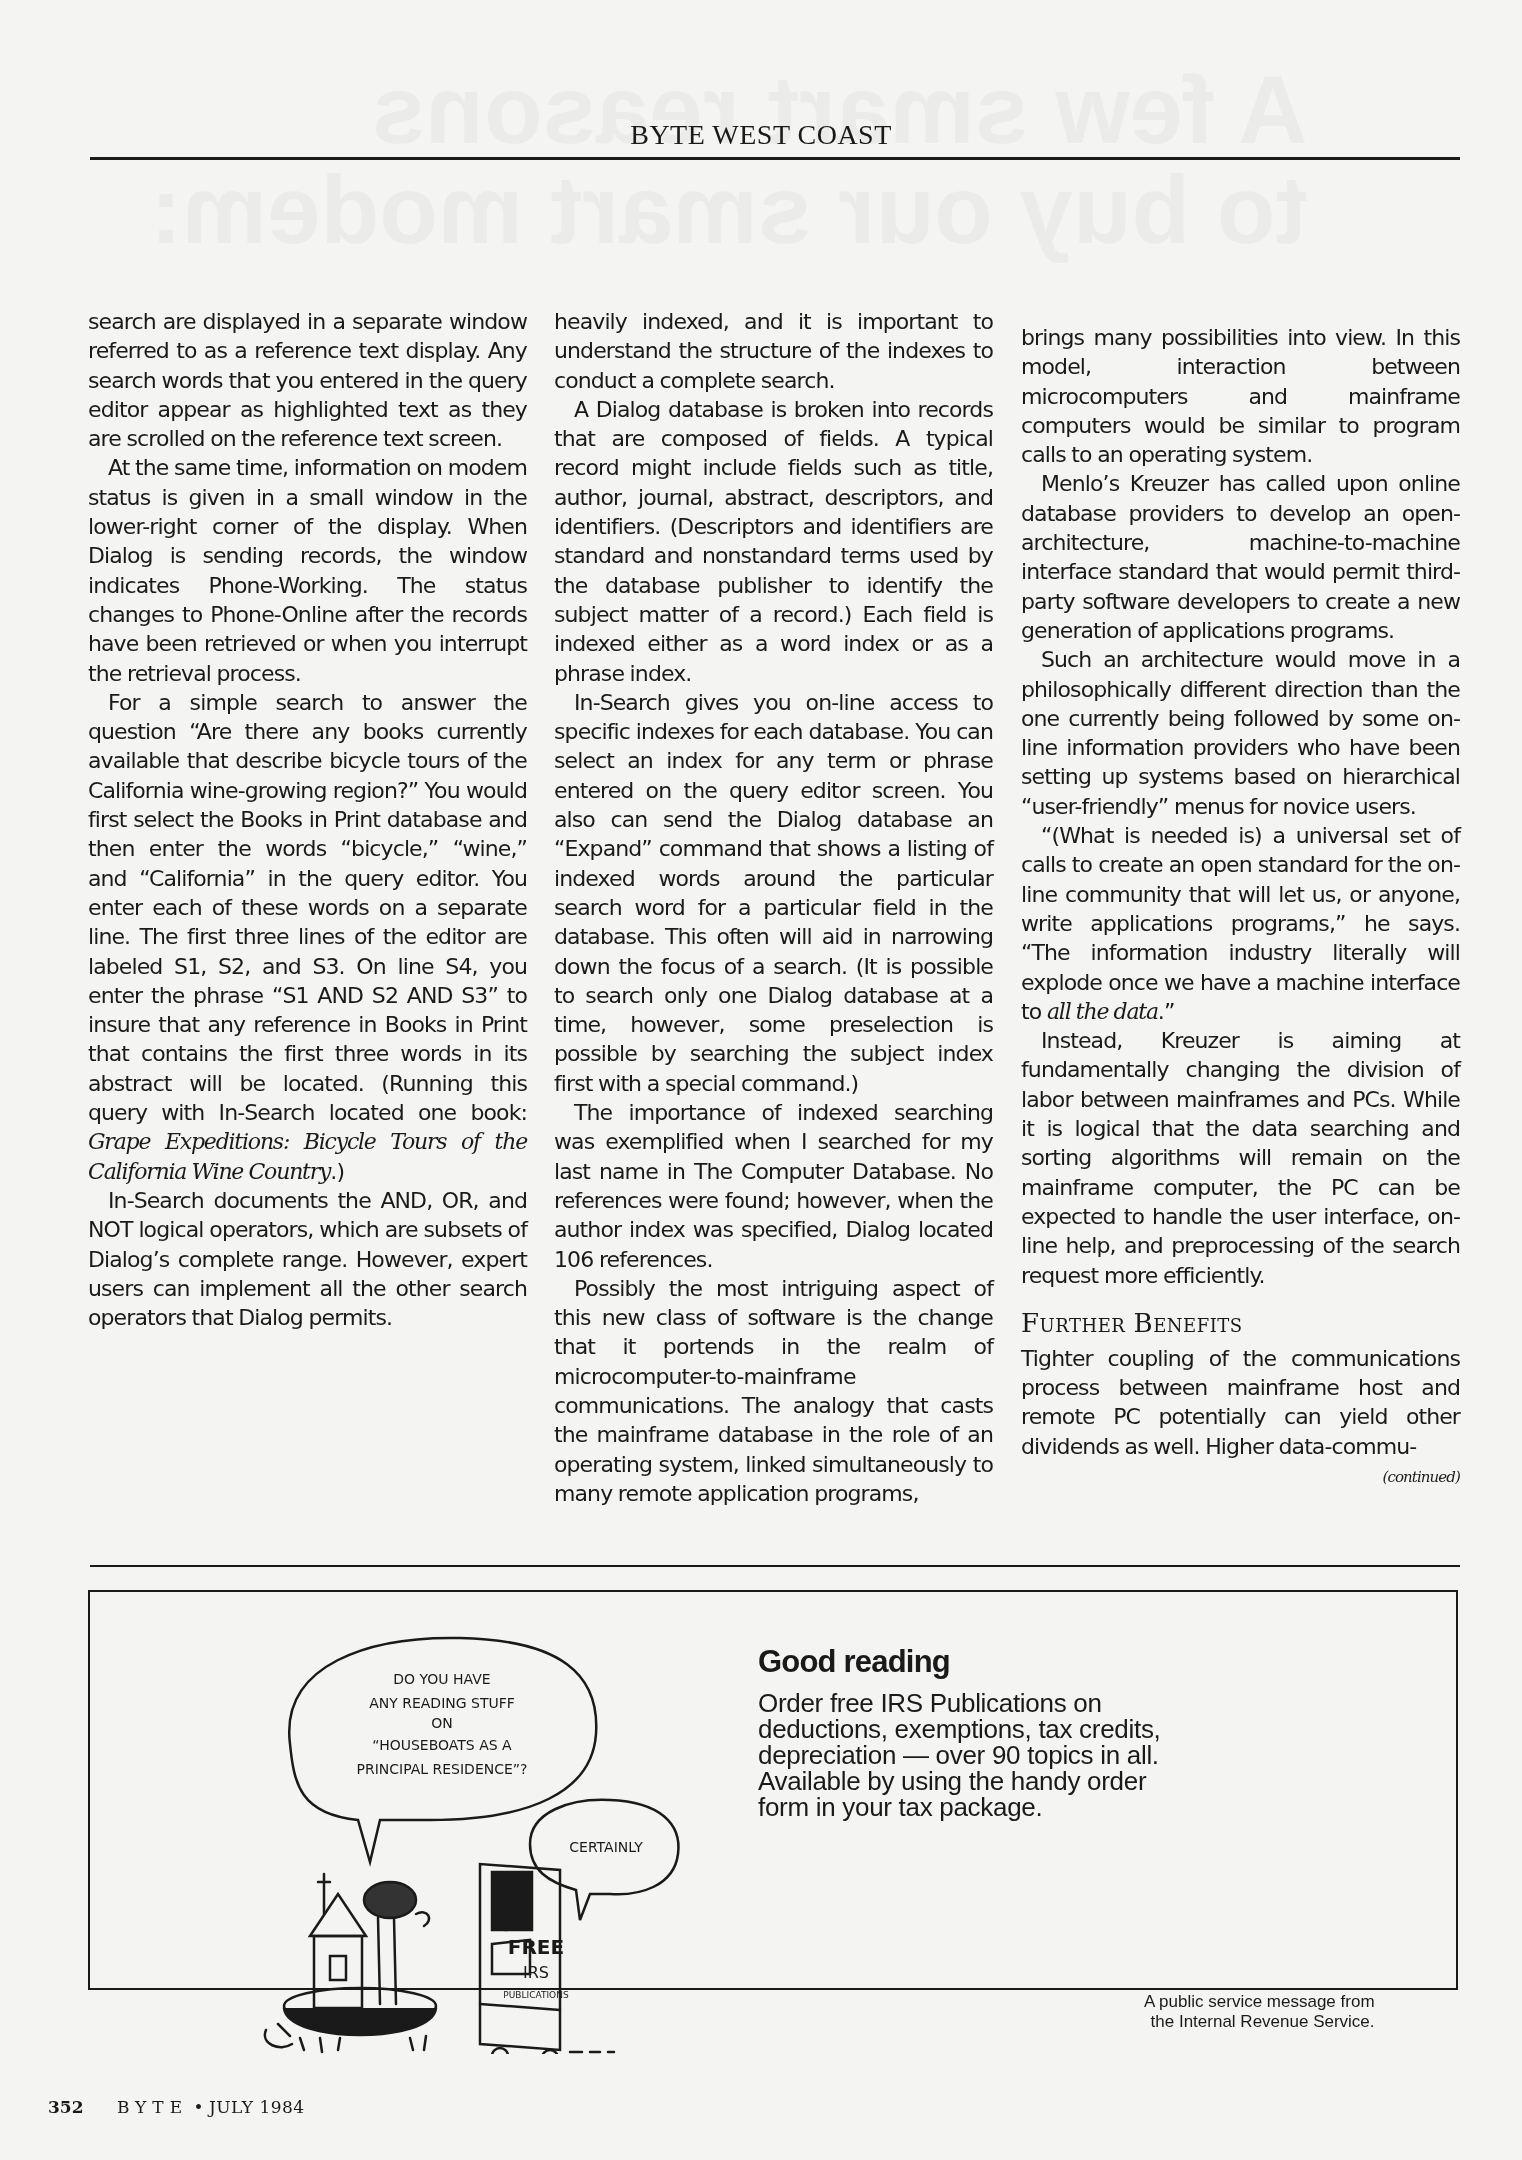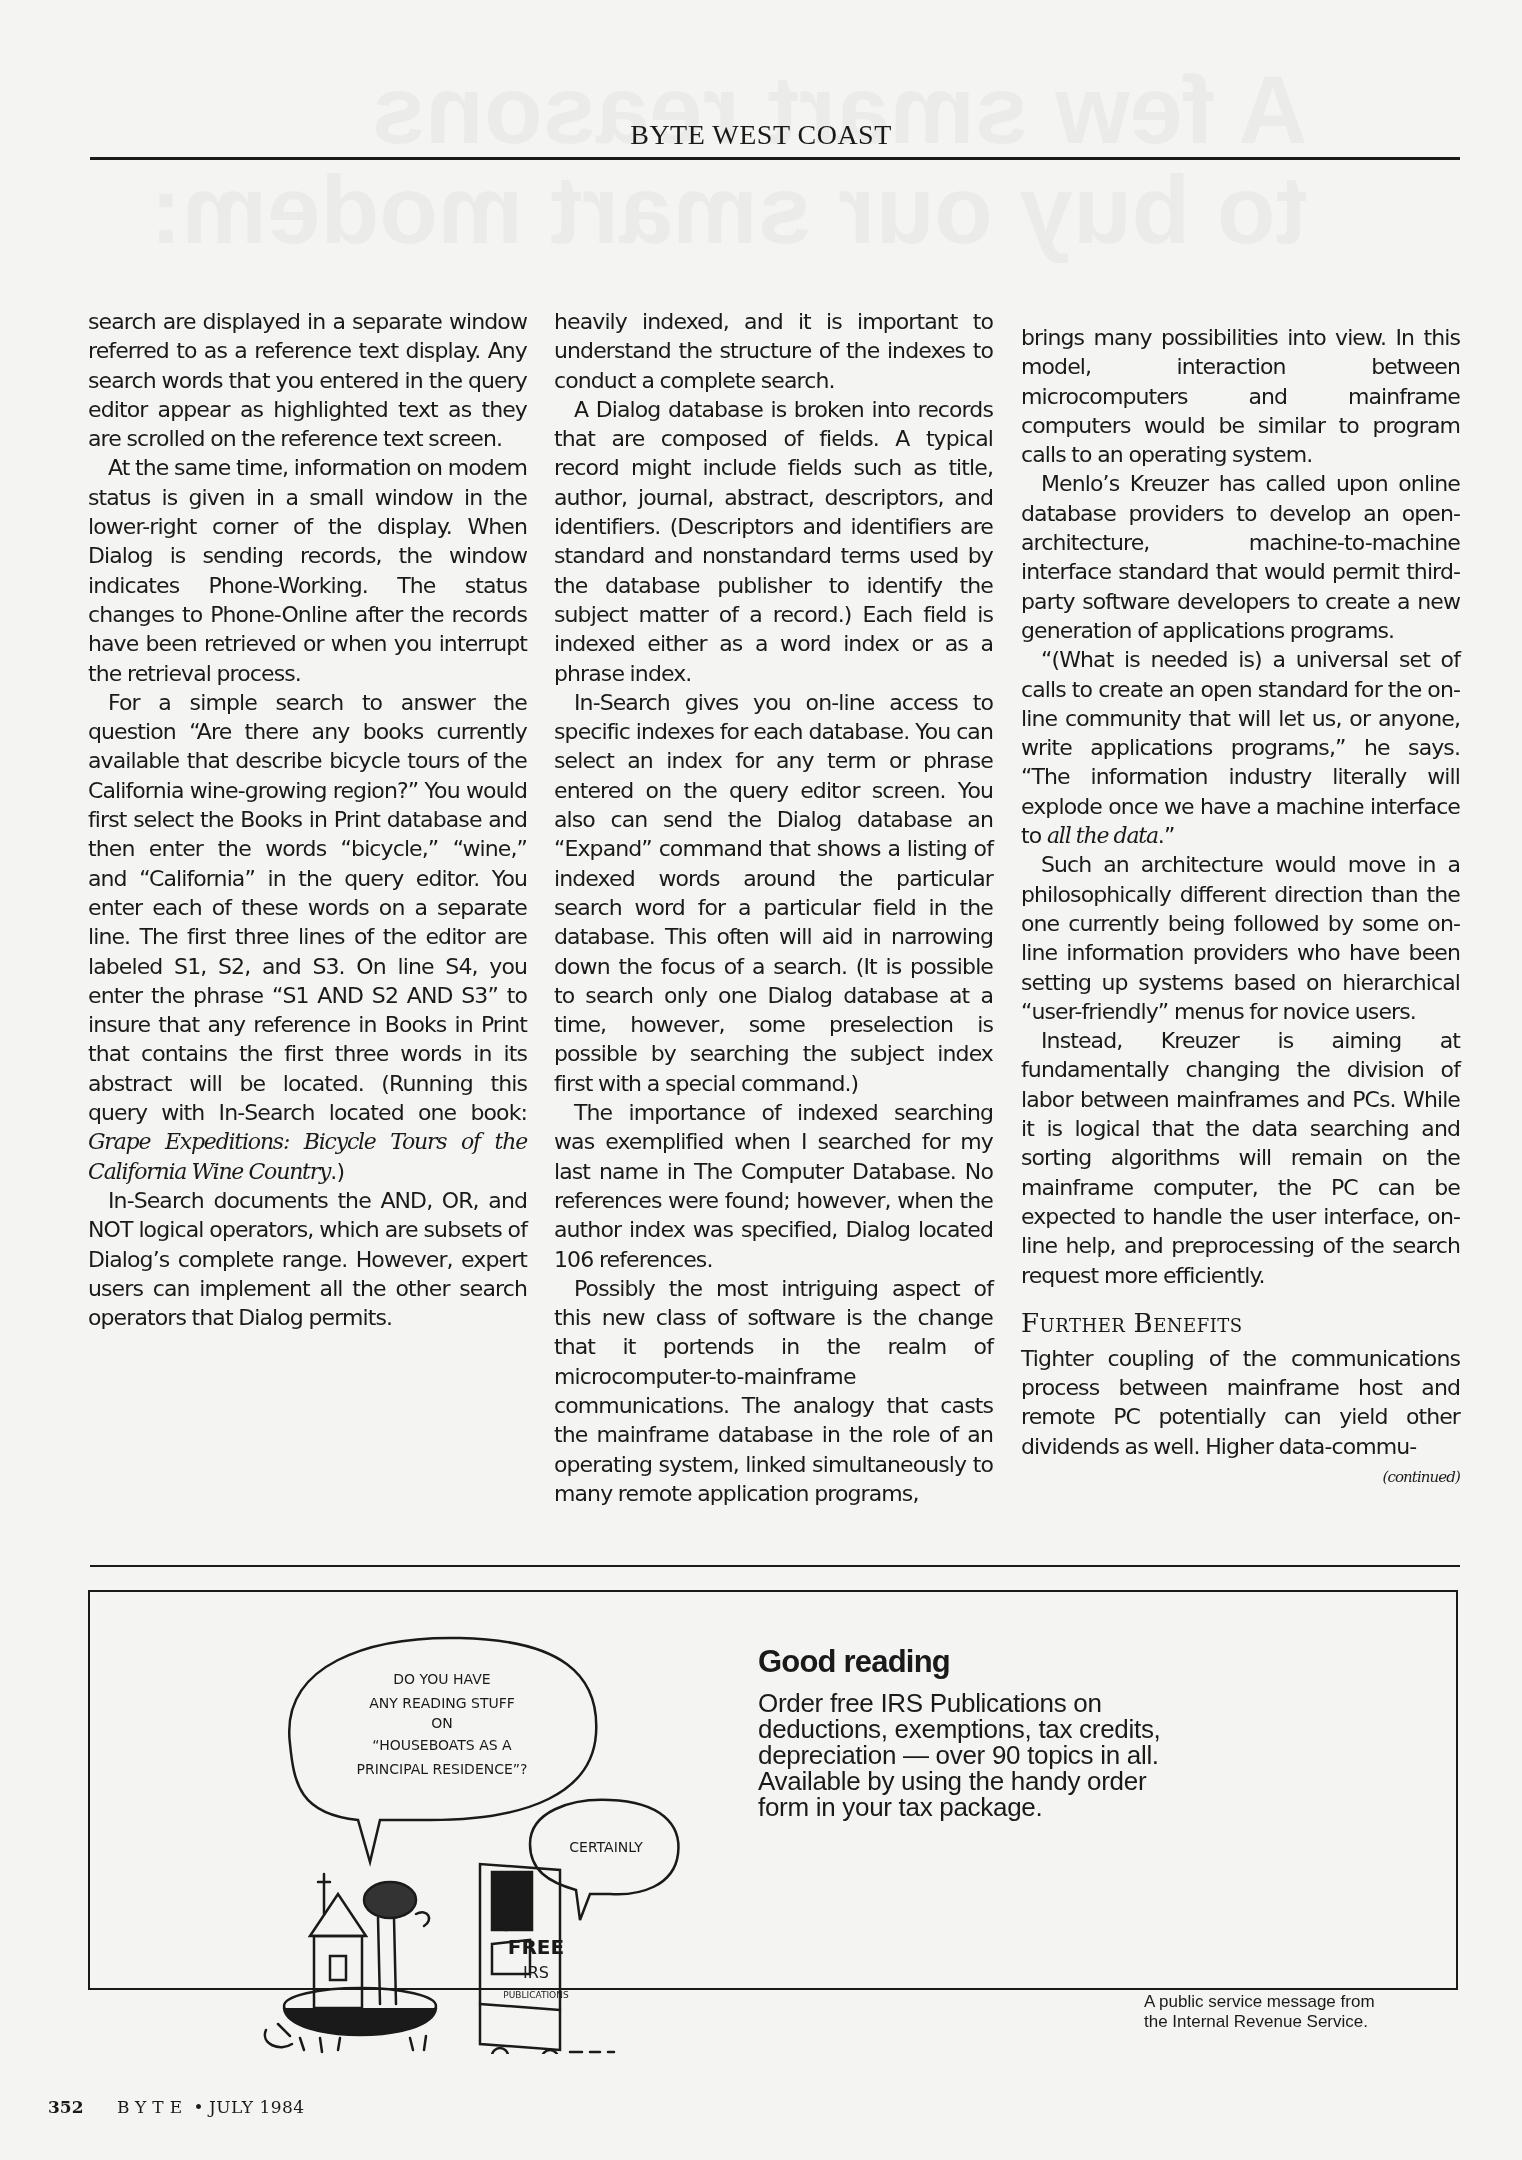--- a/index.html
+++ b/index.html
@@ -72,21 +72,21 @@
   .ad .body {
     position: absolute; left: 668px; top: 98px; width: 440px;
     font-family: "Liberation Sans", sans-serif;
     font-size: 26px; line-height: 26px;
     letter-spacing: -0.3px;
   }
   .ad .body div { white-space: nowrap; }
   .ad .psa {
     position: absolute; left: 1054px; top: 400px;
     font-family: "Liberation Sans", sans-serif;
-    font-size: 17px; line-height: 20px;
+    font-size: 17px; line-height: 20px; text-align: right;
   }
   .cartoon { position: absolute; left: 140px; top: 32px; width: 460px; height: 430px; }
 
   .folio {
     position: absolute; left: 48px; top: 2097px;
     font-family: "DejaVu Serif", serif;
     font-size: 17px;
   }
   .folio .num { font-weight: bold; margin-right: 28px; }
   .folio .mag { letter-spacing: 6px; }
@@ -114,22 +114,22 @@
   <p>heavily indexed, and it is important to understand the structure of the indexes to conduct a complete search.</p>
   <p class="ind">A Dialog database is broken into records that are composed of fields. A typical record might include fields such as title, author, journal, abstract, descriptors, and identifiers. (Descriptors and identifiers are standard and nonstandard terms used by the database publisher to identify the subject matter of a record.) Each field is indexed either as a word index or as a phrase index.</p>
   <p class="ind">In-Search gives you on-line access to specific indexes for each database. You can select an index for any term or phrase entered on the query editor screen. You also can send the Dialog database an “Expand” command that shows a listing of indexed words around the particular search word for a particular field in the database. This often will aid in narrowing down the focus of a search. (It is possible to search only one Dialog database at a time, however, some preselection is possible by searching the subject index first with a special command.)</p>
   <p class="ind">The importance of indexed searching was exemplified when I searched for my last name in The Computer Database. No references were found; however, when the author index was specified, Dialog located 106 references.</p>
   <p class="ind">Possibly the most intriguing aspect of this new class of software is the change that it portends in the realm of microcomputer-to-mainframe communications. The analogy that casts the mainframe database in the role of an operating system, linked simultaneously to many remote application programs,</p>
 </div>
 
 <div class="col c3">
   <p>brings many possibilities into view. In this model, interaction between microcomputers and mainframe computers would be similar to program calls to an operating system.</p>
   <p class="ind">Menlo’s Kreuzer has called upon online database providers to develop an open-architecture, machine-to-machine interface standard that would permit third-party software developers to create a new generation of applications programs.</p>
+  <p class="ind">Such an architecture would move in a philosophically different direction than the one currently being followed by some on-line information providers who have been setting up systems based on hierarchical “user-friendly” menus for novice users.</p>
   <p class="ind"><span>“(What is needed is) a universal set of calls to create an open standard for the on-line community that will let us, or anyone, write applications programs,” he says. “The information industry literally will explode once we have a machine interface to </span><em>all the data</em><span>.”</span></p>
-  <p class="ind">Such an architecture would move in a philosophically different direction than the one currently being followed by some on-line information providers who have been setting up systems based on hierarchical “user-friendly” menus for novice users.</p>
   <p class="ind">Instead, Kreuzer is aiming at fundamentally changing the division of labor between mainframes and PCs. While it is logical that the data searching and sorting algorithms will remain on the mainframe computer, the PC can be expected to handle the user interface, on-line help, and preprocessing of the search request more efficiently.</p>
   <div class="subhead">Further Benefits</div>
   <p>Tighter coupling of the communications process between mainframe host and remote PC potentially can yield other dividends as well. Higher data-commu-</p>
   <div class="continued">(continued)</div>
 </div>
 
 <div class="rule mid"></div>
 
 <div class="ad">
   <svg class="cartoon" viewBox="0 0 460 430" xmlns="http://www.w3.org/2000/svg">

